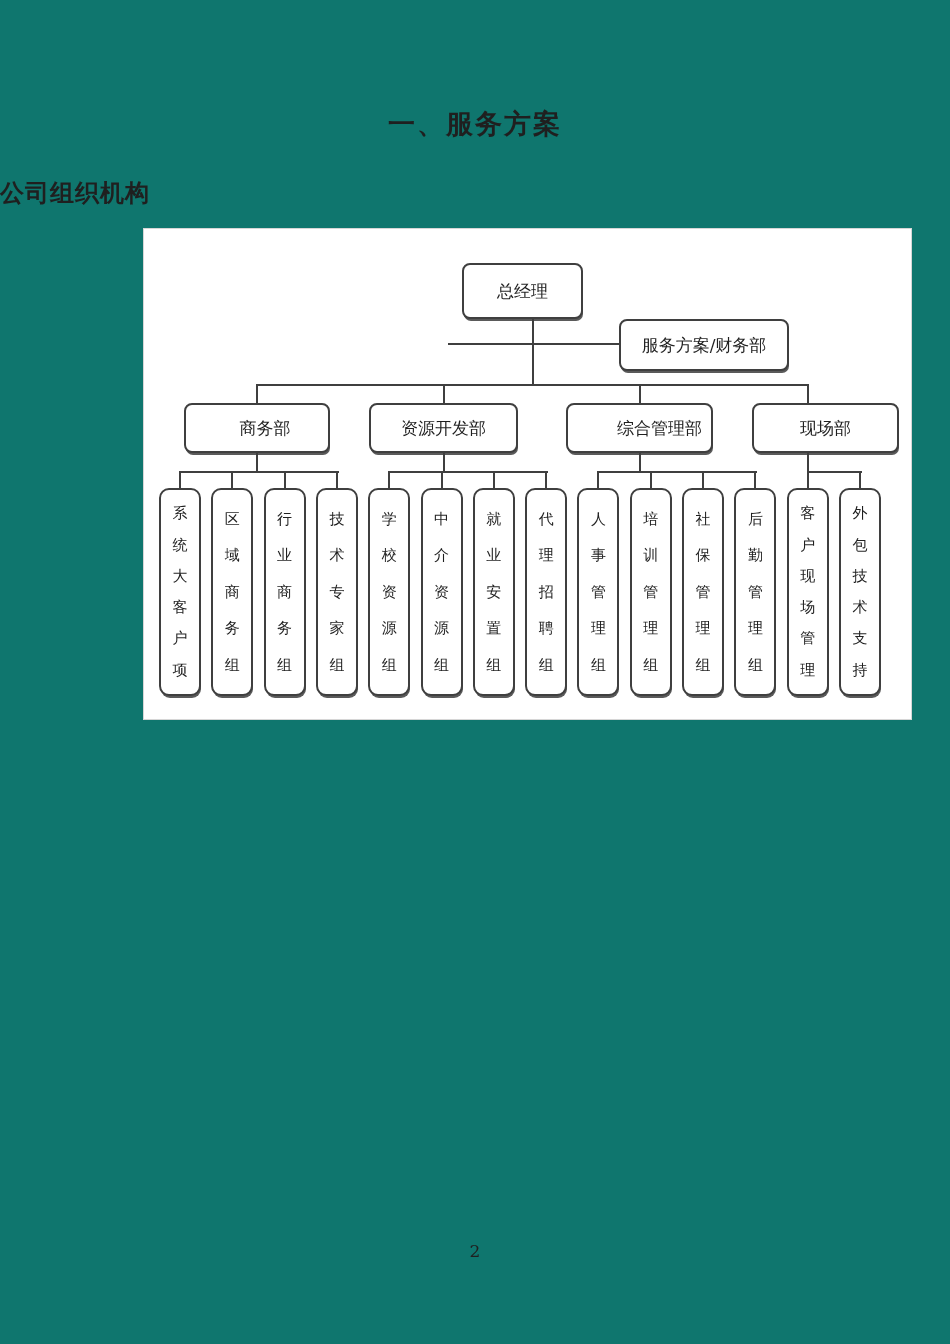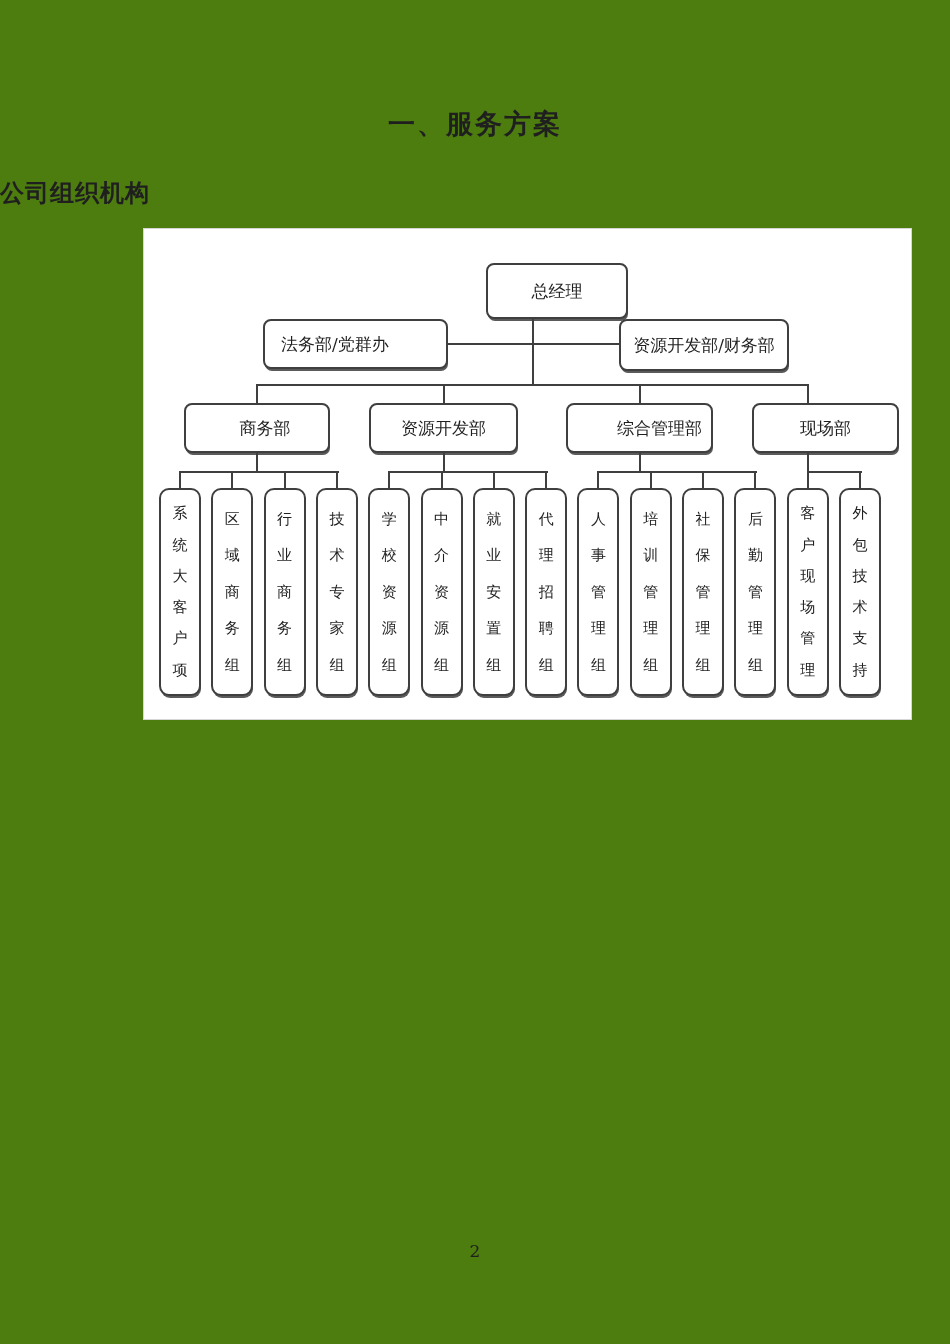--- a/index.html
+++ b/index.html
@@ -1,20 +1,20 @@
 <!DOCTYPE html>
 <html><head>
 <meta charset="utf-8">
 <style>
   html,body{margin:0;padding:0;background:#ffffff;}
   .page{
     position:relative;
     width:950px;height:1344px;
     margin:0 auto;
-    background:#4d7c0f;
+    background:#0f766e;
     font-family:"DejaVu Serif","Liberation Serif",serif;
     color:var(--text,#1f1f1f);
     overflow:hidden;
   }
   .doc-title{
     position:absolute;top:106px;left:0;width:100%;
     text-align:center;font-size:27px;font-weight:bold;letter-spacing:2px;
   }
   .doc-subtitle{
     position:absolute;top:177px;left:0;width:100%;
@@ -63,28 +63,27 @@
 <body>
 
 <div class="page" style="--line: #3f3f3f; --border: #3f3f3f; --frame: #d6d6d6; --text: #1f1f1f;">
 
   <div class="doc-title">一、服务方案</div>
   <div class="doc-subtitle">公司组织机构</div>
 
   <div class="chart-frame">
     <div class="canvas">
 
-      <div class="obox" style="left:318px;top:34px;width:142px;height:56px;line-height:52px;margin-left:24px;">总经理</div>
+      <div class="obox" style="left:318px;top:34px;width:121px;height:56px;line-height:52px;">总经理</div>
 
       <div class="vline" style="left:388px;top:90px;height:65px;"></div>
 
       <div class="hline" style="left:304px;top:114px;width:171px;"></div>
 
-      <div class="obox left-text" style="left:119px;top:90px;width:185px;height:50px;line-height:46px;">法务部/党群办</div>
-      <div class="obox" style="left:475px;top:90px;width:170px;height:52px;line-height:48px;">资源开发部/财务部</div>
+      <div class="obox" style="left:475px;top:90px;width:170px;height:52px;line-height:48px;">服务方案/财务部</div>
 
       <div class="hline" style="left:112px;top:155px;width:552px;"></div>
 
     <div class="vline" style="left: 112px; top: 155px; height: 19px;"></div>
         <div class="obox" style="left: 40px; top: 174px; width: 146px; height: 50px; line-height: 46px; padding-left: 16px;">商务部</div>
         <div class="vline" style="left: 112px; top: 224px; height: 18px;"></div>
         <div class="hline" style="left: 36px; top: 242px; width: 158.93px;"></div>
         <div class="vline" style="left: 35px; top: 242px; height: 17px;"></div>
         <div class="vbox" style="left: 15px; top: 259px; width: 42px; height: 208px;">
           <span>系</span>

